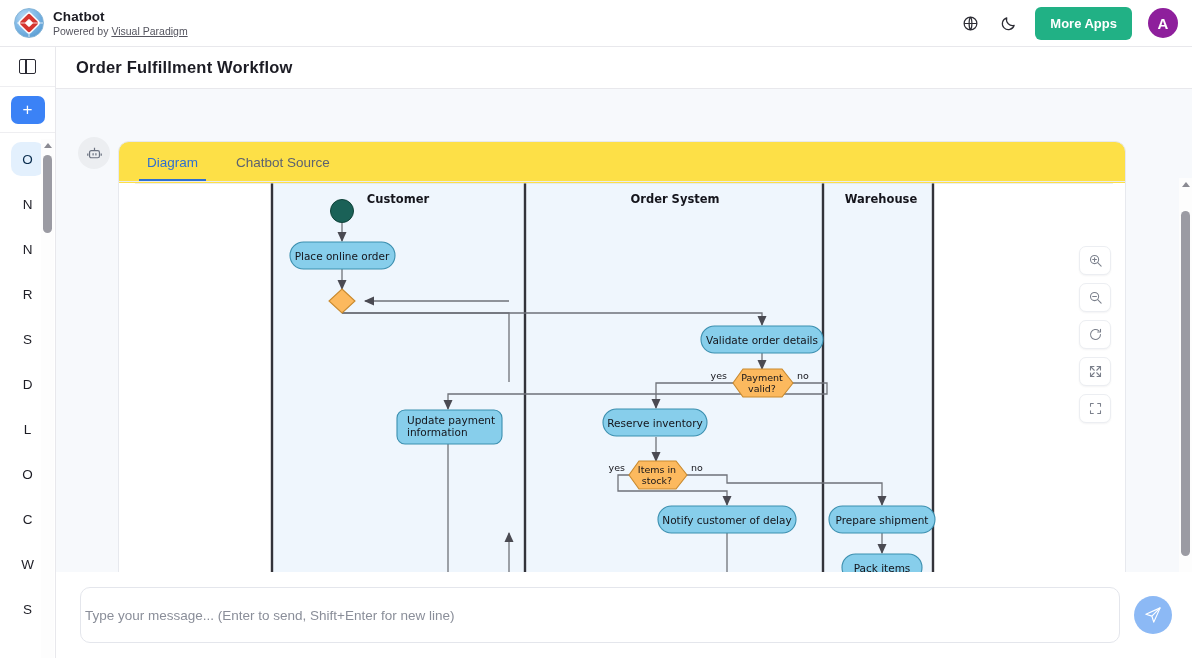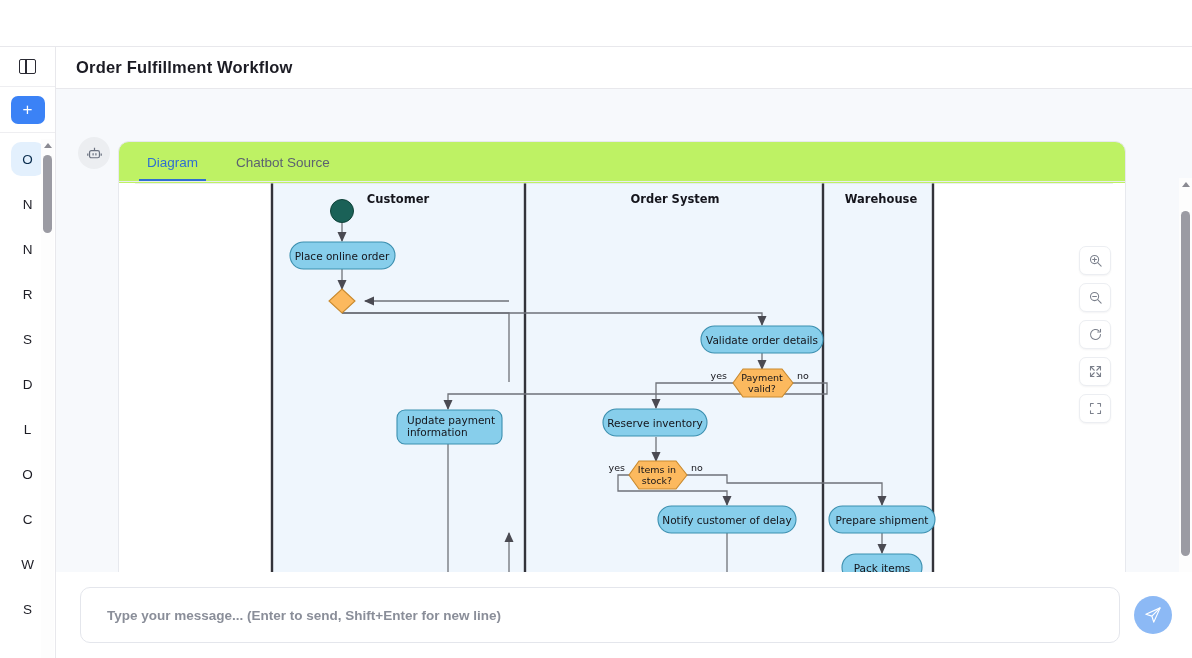--- a/index.html
+++ b/index.html
@@ -118,21 +118,21 @@
     position: absolute; left: 56px; top: 89px; width: 1136px; height: 483px;
     background: #f7f9fc; overflow: hidden;
   }
   .bot-badge {
     position: absolute; left: 22px; top: 48px; width: 32px; height: 32px;
     border-radius: 50%; background: #eceef1;
     display: flex; align-items: center; justify-content: center;
   }
   .card {
     position: absolute; left: 62px; top: 52px; width: 1008px; height: 440px;
-    background: #bef264; border: 1px solid #e7e9ee;
+    background: #fde047; border: 1px solid #e7e9ee;
     border-radius: 11px 11px 0 0; overflow: hidden;
   }
   .tabs { height: 40px; display: flex; align-items: flex-end; padding-left: 20px; border-bottom: 1px solid #e9ebef; }
   .tab {
     font-size: 13.5px; color: #5c6270; padding: 0 8px 9px; margin-right: 22px;
     cursor: pointer; border-bottom: 2.5px solid transparent; background: none; border-top: none; border-left: none; border-right: none;
     font-family: "Liberation Sans", sans-serif;
   }
   .tab.active { color: #2f6fd0; border-bottom-color: #2f6fd0; }
 
@@ -150,33 +150,60 @@
 
   .canvas-sbar { position: absolute; right: 0; top: 89px; height: 483px; left: auto; }
 
   
   .composer {
     position: absolute; left: 56px; top: 572px; width: 1136px; height: 86px;
     background: #ffffff; display: flex; align-items: center; padding: 0 20px 0 24px; gap: 14px;
   }
   .msg-input {
     flex: 1; height: 56px; border: 1px solid #e4e6ec; border-radius: 10px;
-    background: #fff; padding: 0 26px; font-size: 13.5px; color: #1b1b22;
-    font-family: "Liberation Sans", sans-serif; outline: none; font-weight: bold;
+    background: #fff; padding: 0 4px; font-size: 13.5px; color: #1b1b22;
+    font-family: "Liberation Sans", sans-serif; outline: none;
   }
   .msg-input::placeholder { color: #83879180; color: #8a8e99; }
   .send-btn {
     width: 38px; height: 38px; border-radius: 50%; background: #8cb9f5; border: none;
     display: flex; align-items: center; justify-content: center; cursor: pointer; flex: none;
   }
 </style>
 </head>
 <body>
 
 <div class="topbar">
+  <div class="brand">
+    <div class="logo-globe">
+      <div class="logo-diamond"></div>
+    </div>
+    <div class="brand-txt">
+      <div class="brand-title">Chatbot</div>
+      <div class="brand-sub">
+        <span>Powered by</span>
+        <a href="#">Visual Paradigm</a>
+      </div>
+    </div>
+  </div>
+  <div class="top-right">
+    <div class="icon-btn">
+      <svg width="17" height="17" viewBox="0 0 24 24" fill="none" stroke="#2b2b33" stroke-width="1.7">
+        <circle cx="12" cy="12" r="9"></circle>
+          <path d="M3 12h18M12 3c2.6 3 2.6 15 0 18M12 3c-2.6 3-2.6 15 0 18"></path>
+      </svg>
+    </div>
+    <div class="icon-btn">
+      <svg width="17" height="17" viewBox="0 0 24 24" fill="none" stroke="#2b2b33" stroke-width="1.7" stroke-linejoin="round">
+        <path d="M20 14.5A8.5 8.5 0 0 1 9.5 4a8.5 8.5 0 1 0 10.5 10.5z"></path>
+      </svg>
+    </div>
+    <button class="more-apps">More Apps</button>
+    <div class="avatar">A</div>
+  </div>
 </div>
 
 <div class="rail">
   <div class="rail-top">
     <div class="panel-icon"></div>
   </div>
   <div class="rail-add">
     <button class="add-btn">+</button>
   </div>
   <div class="rail-list" id="rail-list">

